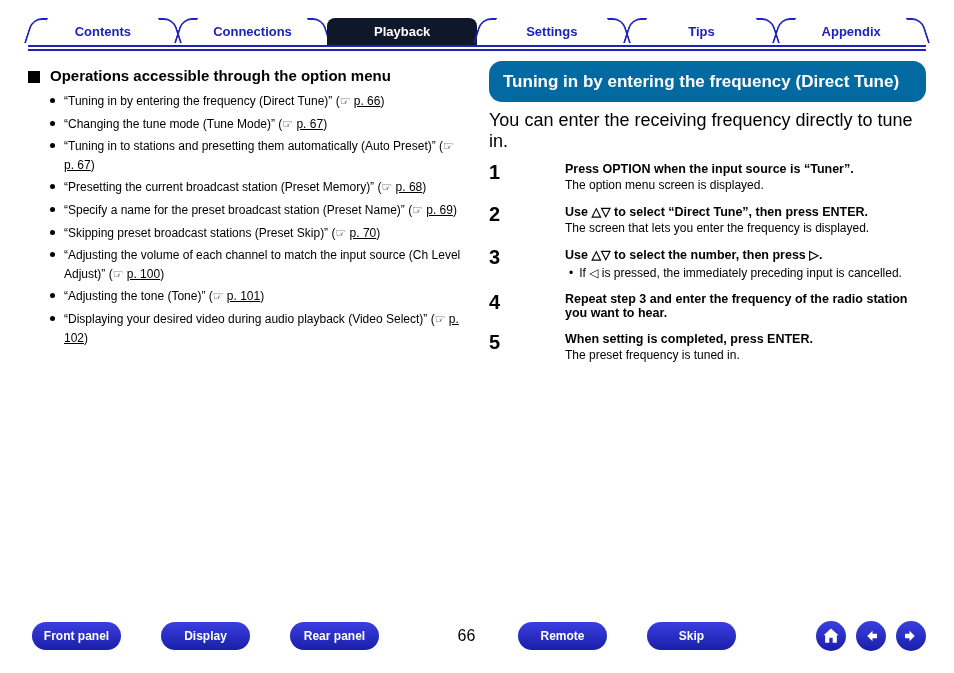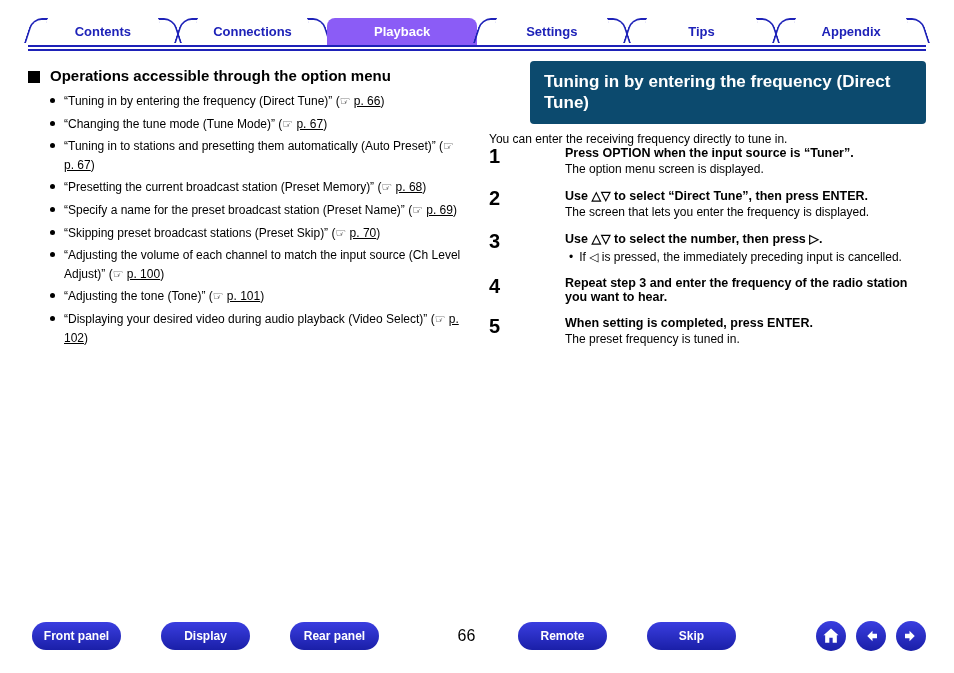--- a/index.html
+++ b/index.html
@@ -21,21 +21,21 @@
   }
   .tab::before, .tab::after {
     content: "";
     position: absolute;
     top: 0; bottom: 2px;
     width: 14px;
     border-top: 2px solid #1e22b8;
   }
   .tab::before { left: 0; border-left: 2px solid #1e22b8; border-top-left-radius: 10px; transform: skewX(-18deg); }
   .tab::after  { right: 0; border-right: 2px solid #1e22b8; border-top-right-radius: 10px; transform: skewX(18deg); }
-  .tab.active { background: #8b5cf6; color: #fff; border-radius: 8px 8px 0 0; }
+  .tab.active { background: #0f172a; color: #fff; border-radius: 8px 8px 0 0; }
   .tab.active::before, .tab.active::after { display: none; }
   .tabs-underline { height: 2px; background: #1e22b8; margin-bottom: 10px; }
 
   
   .columns { display: flex; gap: 24px; }
   .col { flex: 1; min-width: 0; }
 
   
   .left-heading { display: flex; align-items: flex-start; gap: 10px; font-size: 15px; font-weight: bold; margin: 6px 0 8px 0; }
   .black-square { width: 12px; height: 12px; background: #000; margin-top: 4px; flex: 0 0 12px; }
@@ -43,24 +43,24 @@
   ul.bullets > li { position: relative; margin-bottom: 4px; }
   ul.bullets > li::before {
     content: ""; position: absolute; left: -14px; top: 6px;
     width: 5px; height: 5px; border-radius: 50%; background: #000;
   }
   .pref { text-decoration: underline; cursor: pointer; }
   .hand { font-family: "Segoe UI Symbol","Apple Symbols",sans-serif; }
 
   
   .section-title {
-    background: #0c4a6e; color: #fff; font-size: 17px; font-weight: bold;
-    padding: 10px 14px; border-radius: 4px; margin-bottom: 8px; line-height: 1.25; margin-left: 41px;
+    background: #0369a1; color: #fff; font-size: 17px; font-weight: bold;
+    padding: 10px 14px; border-radius: 13px; margin-bottom: 8px; line-height: 1.25;
   }
-  .intro { font-size: 12px; }
+  .intro { font-size: 18px; margin-bottom: 10px; }
   .steps { list-style: none; }
   .steps li { display: flex; gap: 12px; margin-bottom: 12px; font-size: 12px; }
   .step-num { font-size: 20px; font-weight: bold; width: 18px; flex: 0 0 18px; line-height: 1; }
   .step-body { flex: 1; margin-left: 46px; }
   .step-body strong { font-size: 12.5px; }
   .step-body .sub { margin-top: 2px; }
   .sub-bullet { display: flex; gap: 6px; margin-top: 4px; padding-left: 4px; }
   .sub-bullet::before { content: "•"; }
 
   

